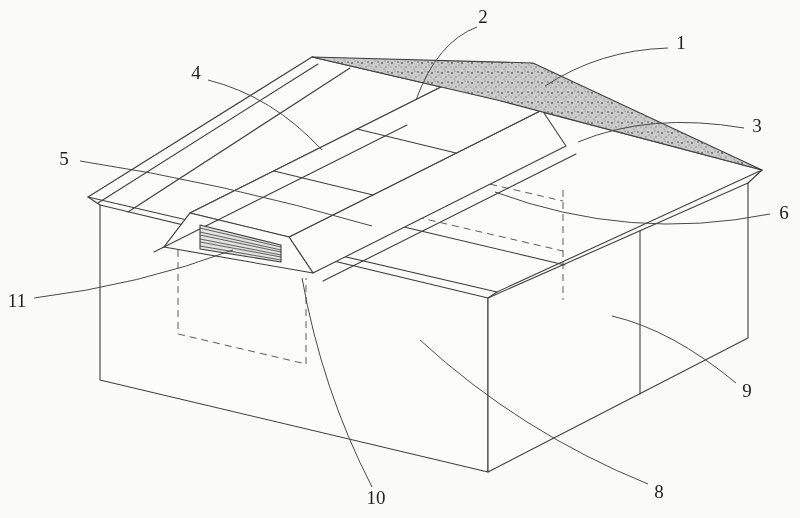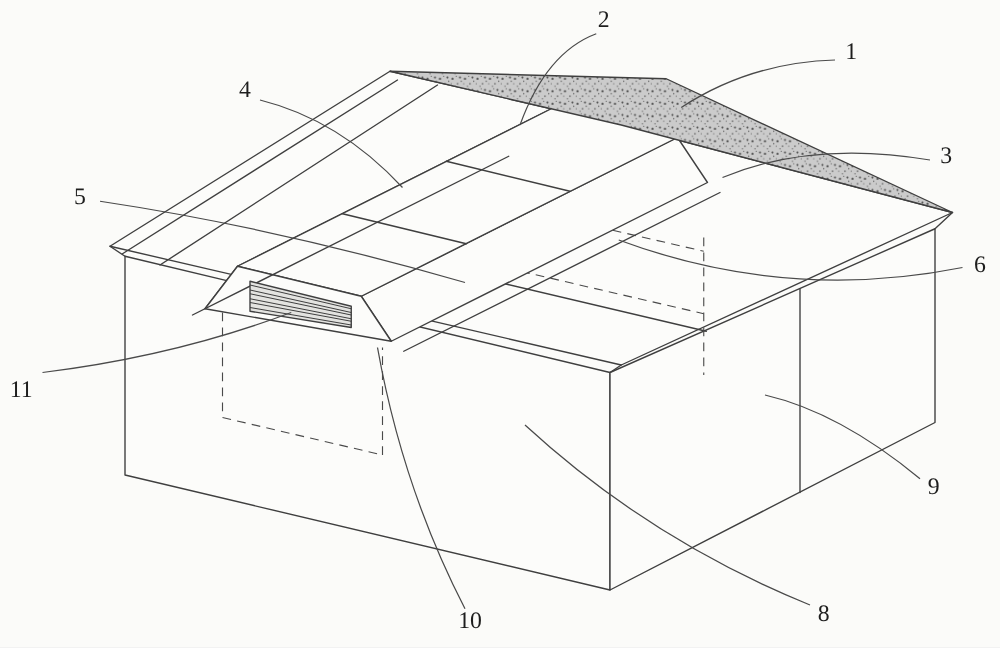--- a/index.html
+++ b/index.html
@@ -105,14 +105,14 @@
 
   <div class="ref-label" style="left:681px;top:42px">1</div>
   <div class="ref-label" style="left:483px;top:16px">2</div>
   <div class="ref-label" style="left:757px;top:125px">3</div>
   <div class="ref-label" style="left:196px;top:72px">4</div>
   <div class="ref-label" style="left:64px;top:158px">5</div>
   <div class="ref-label" style="left:784px;top:212px">6</div>
   <div class="ref-label" style="left:659px;top:491px">8</div>
   <div class="ref-label" style="left:747px;top:390px">9</div>
   <div class="ref-label" style="left:376px;top:497px">10</div>
-  <div class="ref-label" style="left:17px;top:312px">11</div>
+  <div class="ref-label" style="left:17px;top:300px">11</div>
 </div>
 
 </body></html>

